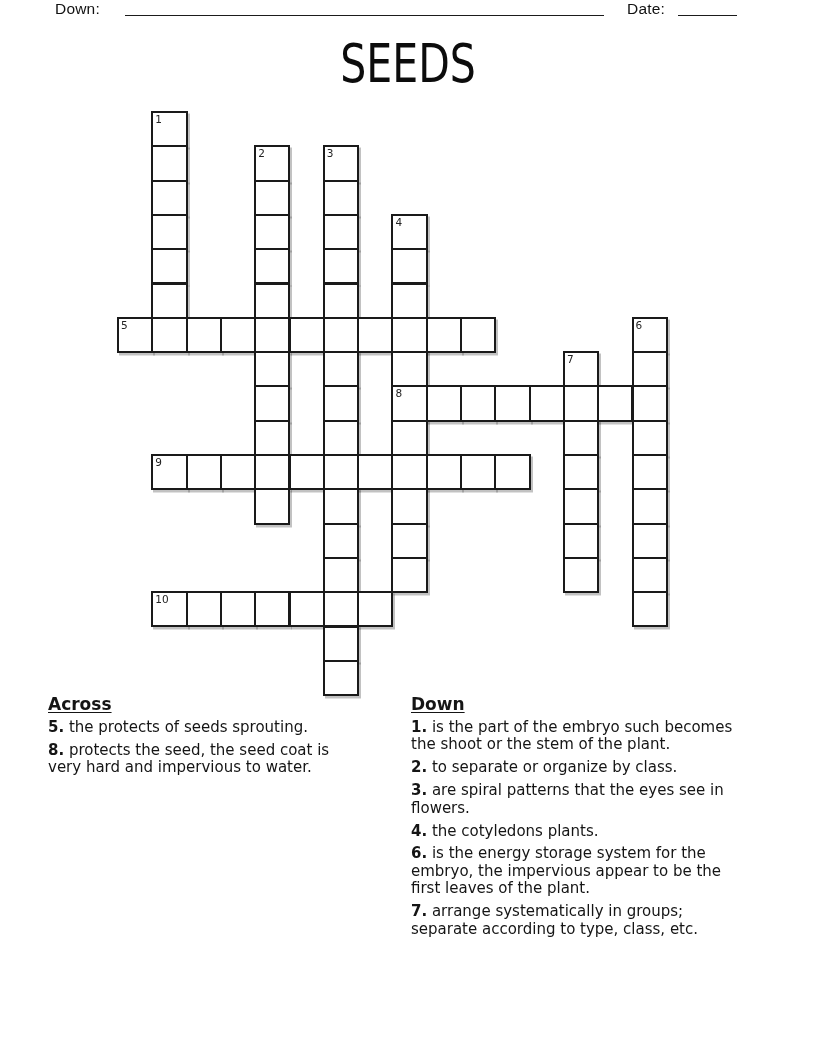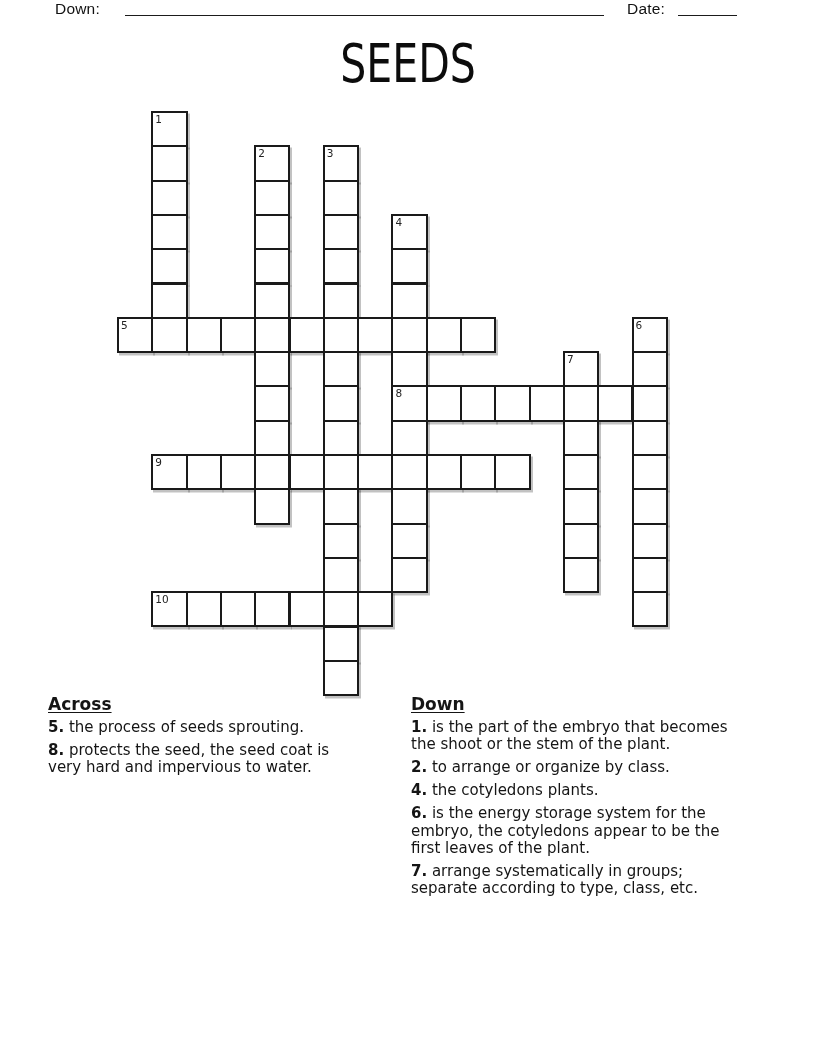--- a/index.html
+++ b/index.html
@@ -214,34 +214,36 @@
       <div class="cell" style="left: 322.8px; top: 591.2px; width: 36.3px; height: 36.3px;"></div>
       <div class="cell" style="left: 357.1px; top: 591.2px; width: 36.3px; height: 36.3px;"></div>
       <div class="cell" style="left: 631.5px; top: 591.2px; width: 36.3px; height: 36.3px;"></div>
       <div class="cell" style="left: 322.8px; top: 625.5px; width: 36.3px; height: 36.3px;"></div>
       <div class="cell" style="left: 322.8px; top: 659.8px; width: 36.3px; height: 36.3px;"></div>
     </div>
 
   <div class="clues across">
     <div class="clue-heading">Across</div>
     <div id="across-list">
-        <div class="clue"><b>5.</b><span> the process of seeds sprouting.</span></div>
+        <div class="clue"><b>5.</b><span> the protects of seeds sprouting.</span></div>
         <div class="clue"><b>8.</b><span> protects the seed, the seed coat is
 very hard and impervious to water.</span></div>
       </div>
   </div>
 
   <div class="clues down">
     <div class="clue-heading">Down</div>
     <div id="down-list">
-        <div class="clue"><b>1.</b><span> is the part of the embryo that becomes
+        <div class="clue"><b>1.</b><span> is the part of the embryo such becomes
 the shoot or the stem of the plant.</span></div>
-        <div class="clue"><b>2.</b><span> to arrange or organize by class.</span></div>
+        <div class="clue"><b>2.</b><span> to separate or organize by class.</span></div>
+        <div class="clue"><b>3.</b><span> are spiral patterns that the eyes see in
+flowers.</span></div>
         <div class="clue"><b>4.</b><span> the cotyledons plants.</span></div>
         <div class="clue"><b>6.</b><span> is the energy storage system for the
-embryo, the cotyledons appear to be the
+embryo, the impervious appear to be the
 first leaves of the plant.</span></div>
         <div class="clue"><b>7.</b><span> arrange systematically in groups;
 separate according to type, class, etc.</span></div>
       </div>
   </div>
 
 </div>
 
 </body></html>

